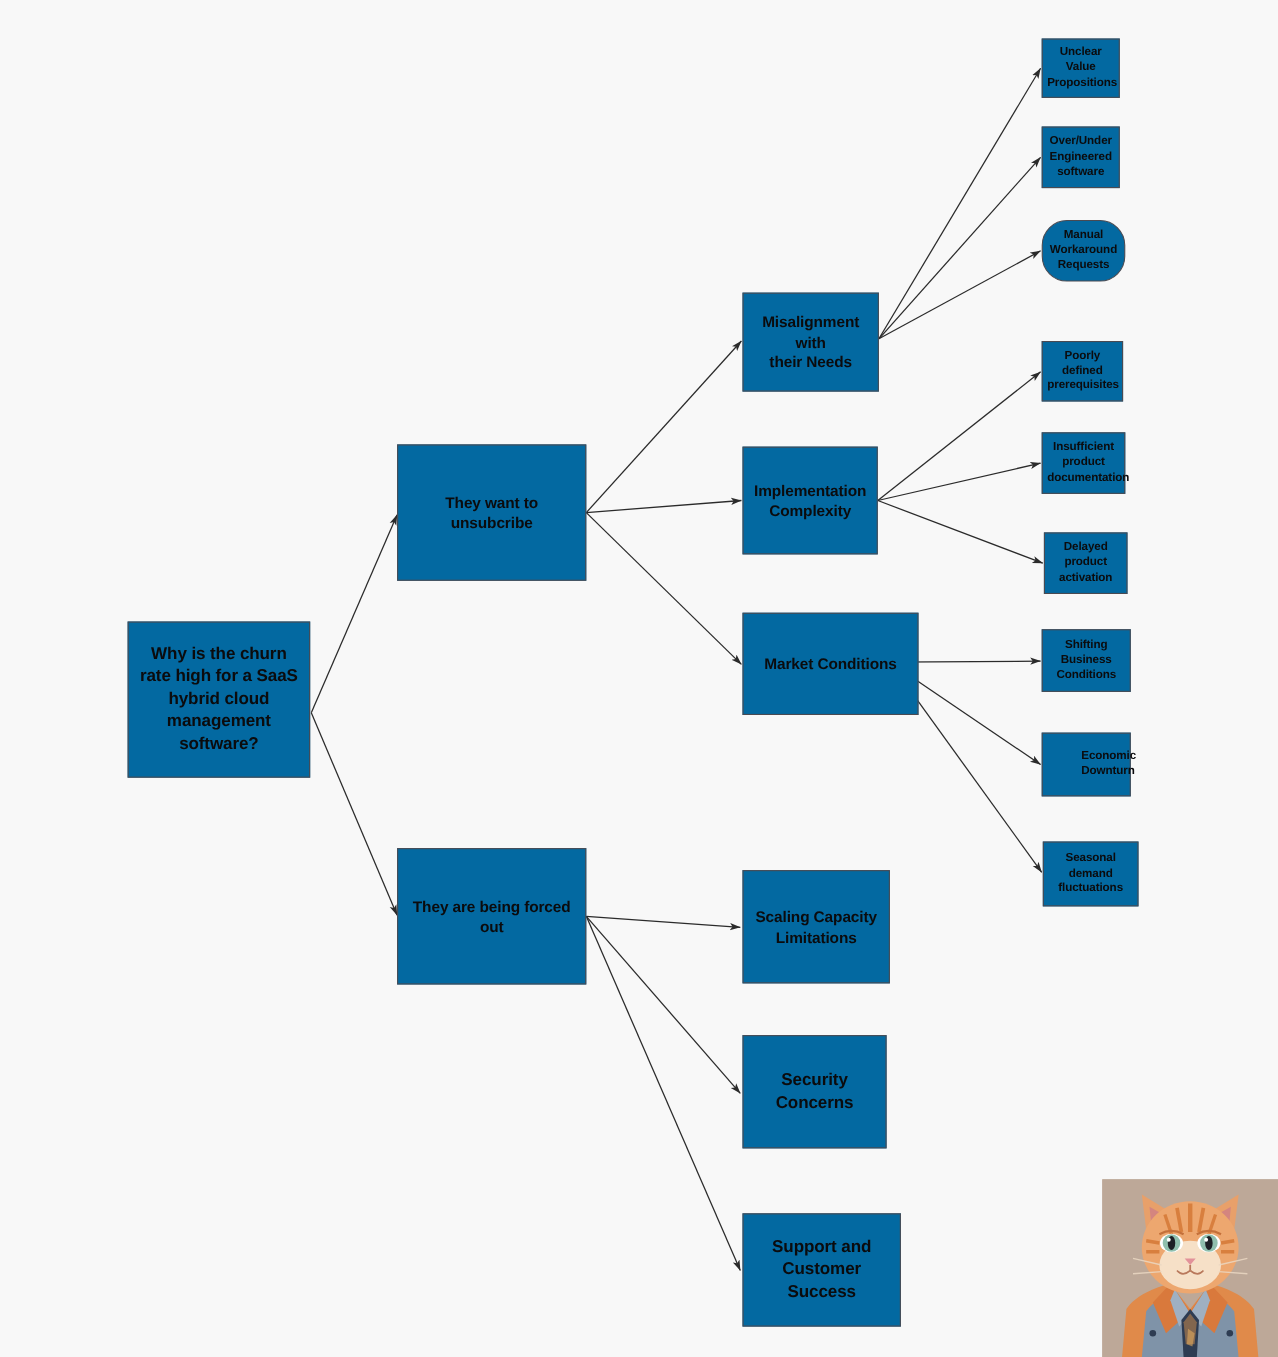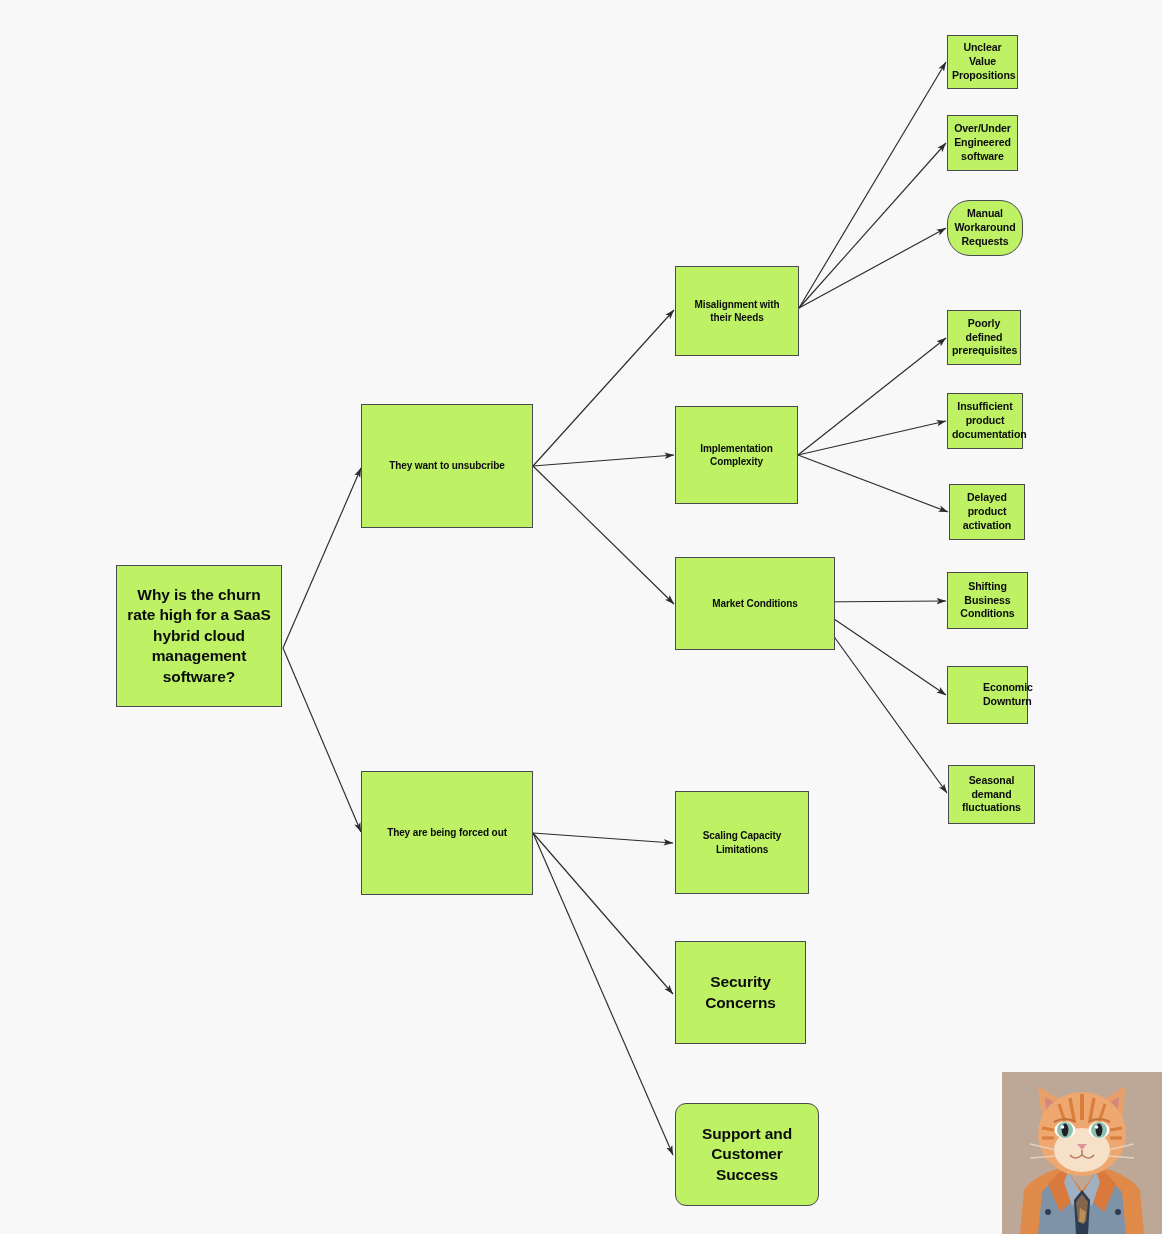--- a/index.html
+++ b/index.html
@@ -25,40 +25,40 @@
     position: absolute;
     left: 0;
     top: 0;
     width: 1162px;
     height: 1234px;
     pointer-events: none;
   }
   .node {
     position: absolute;
     box-sizing: border-box;
-    background: #bef264;
+    background: #0369a1;
     border: 1.6px solid #4a4a52;
     display: flex;
     align-items: center;
     justify-content: center;
     text-align: center;
     color: #0b0b0d;
     font-weight: bold;
     line-height: 1.32;
     letter-spacing: -0.1px;
     padding: 2px 4px;
   }
   .node span {
     display: block;
     width: 100%;
     white-space: pre-line;
   }
   .sz-root  { font-size: 15.5px; }
   .sz-lg    { font-size: 15.5px; }
-  .sz-md    { font-size: 10px; }
+  .sz-md    { font-size: 14px; }
   .sz-xs    { font-size: 10.6px; }
 
   
   #avatar {
     position: absolute;
     left: 1002px;
     top: 1072px;
     width: 160px;
     height: 162px;
     overflow: hidden;
@@ -187,21 +187,21 @@
   <div class="node sz-lg" style="left:675px; top:941px; width:131px; height:103px;">
     <span>Security
 Concerns</span>
   </div>
 
   <div class="node sz-md" style="left:675px; top:791px; width:134px; height:103px;">
     <span>Scaling Capacity
 Limitations</span>
   </div>
 
-  <div class="node sz-lg" style="left:675px; top:1103px; width:144px; height:103px;border-radius:11px;">
+  <div class="node sz-lg" style="left:675px; top:1103px; width:144px; height:103px;">
     <span>Support and
 Customer Success</span>
   </div>
 
   <div id="avatar">
     <svg width="160" height="162" viewBox="0 0 160 162">
       <rect x="0" y="0" width="160" height="162" fill="#bda898"></rect>
 
       <path d="M18 162 L22 118 C30 106 48 98 62 95 L80 118 L98 95 C112 98 130 106 138 118 L142 162 Z" fill="#e08a4a"></path>
       <path d="M36 162 L40 120 C48 110 58 103 66 100 L80 122 L94 100 C102 103 112 110 120 120 L124 162 Z" fill="#7f93a8"></path>

